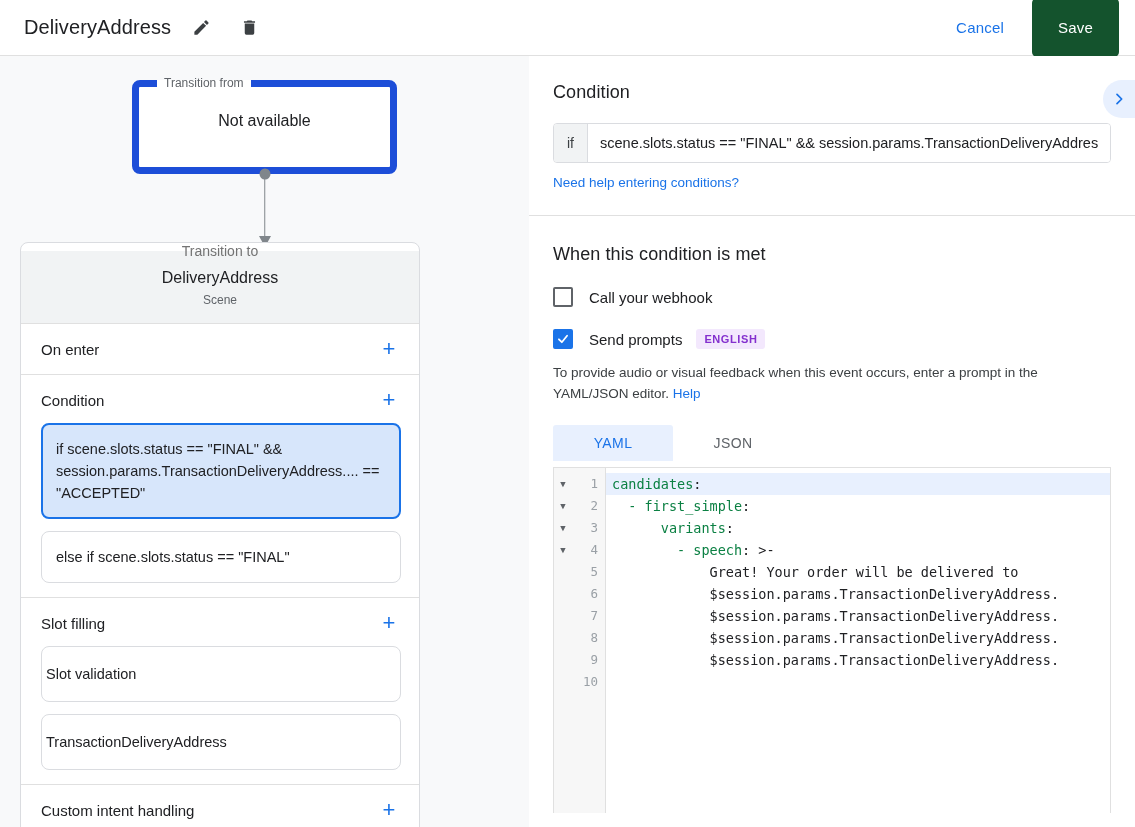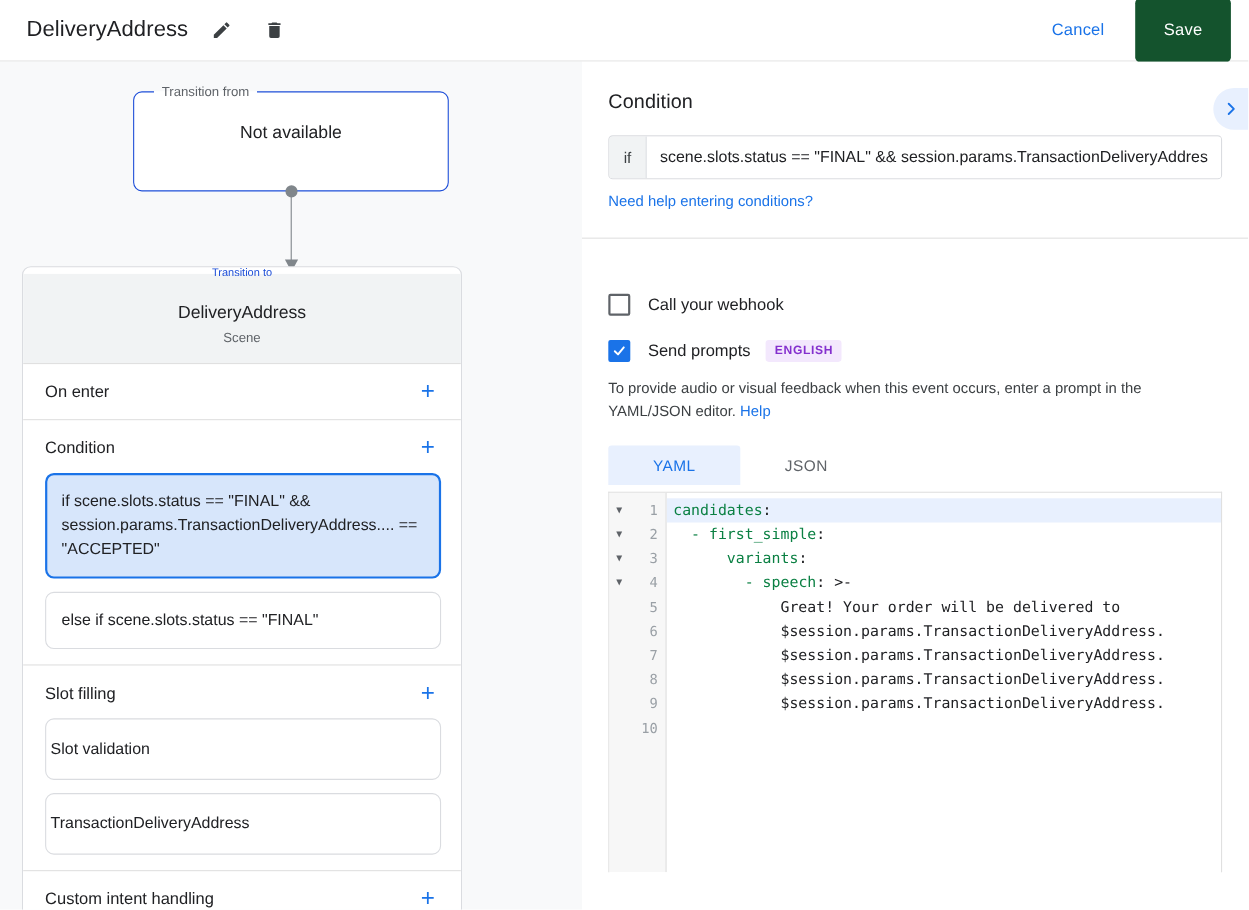--- a/index.html
+++ b/index.html
@@ -38,21 +38,21 @@
   }
 
   
   .left-panel {
     position: absolute; top: 56px; left: 0; width: 529px; height: 771px;
     background: #f8f9fa; overflow: hidden;
   }
   .flow-top { padding: 20px 0 0 0; }
 
   fieldset.node {
-    width: 287px; margin: 0 auto; border: 1px solid #1d4ed8;
+    width: 265px; margin: 0 auto; border: 7px solid #1d4ed8;
     border-radius: 8px; padding: 0 12px 14px 12px; background: #fff;
   }
   fieldset.node legend {
     font-size: 12px; color: #5f6368; padding: 0 7px; margin-left: 6px;
   }
   .node-main { font-size: 16px; color: #202124; text-align: center; padding-top: 22px; }
   .node-sub  { font-size: 12px; color: #5f6368; text-align: center; margin-top: 6px; }
   .node.from { height: 98px; }
 
   .connector { position: relative; width: 100%; height: 84px; }
@@ -74,21 +74,21 @@
   .scene-card {
     position: absolute; top: 186px; left: 20px; width: 400px;
     border: 1px solid #dadce0; border-radius: 8px; background: #fff;
     overflow: hidden;
   }
   fieldset.scene-head {
     border: none; background: #f1f3f4; padding: 0 0 16px 0; margin: 0;
     position: relative;
   }
   fieldset.scene-head legend {
-    font-size: 10px; color: #1d4ed8; padding: 0 7px; margin: 16px auto;
+    font-size: 14px; color: #737373; padding: 0 7px; margin: 4px auto;
     text-align: center;
   }
   .scene-head .node-main { padding-top: 6px; }
 
   .section {
     border-top: 1px solid #e0e0e0; padding: 14px 18px 14px 20px;
     background: #fff;
   }
   .section-head {
     display: flex; align-items: center; justify-content: space-between;
@@ -294,20 +294,21 @@
 
       <div class="cond-input-wrap">
         <div class="cond-if">if</div>
         <input class="cond-value" type="text" value="scene.slots.status == &quot;FINAL&quot; &amp;&amp; session.params.TransactionDeliveryAddres" style="">
       </div>
 
       <a class="help-link">Need help entering conditions?</a>
     </div>
 
     <div class="rp-block met">
+      <div class="rp-h">When this condition is met</div>
 
       <div class="cb-row">
         <div class="cbox"></div>
         <span class="cb-label">Call your webhook</span>
       </div>
 
       <div class="cb-row">
         <div class="cbox checked">
           <svg width="14" height="14" viewBox="0 0 24 24" aria-hidden="true">
             <path fill="none" stroke="#fff" stroke-width="3" stroke-linecap="round" stroke-linejoin="round" d="M5 12.5l5 5 9-11"></path>

